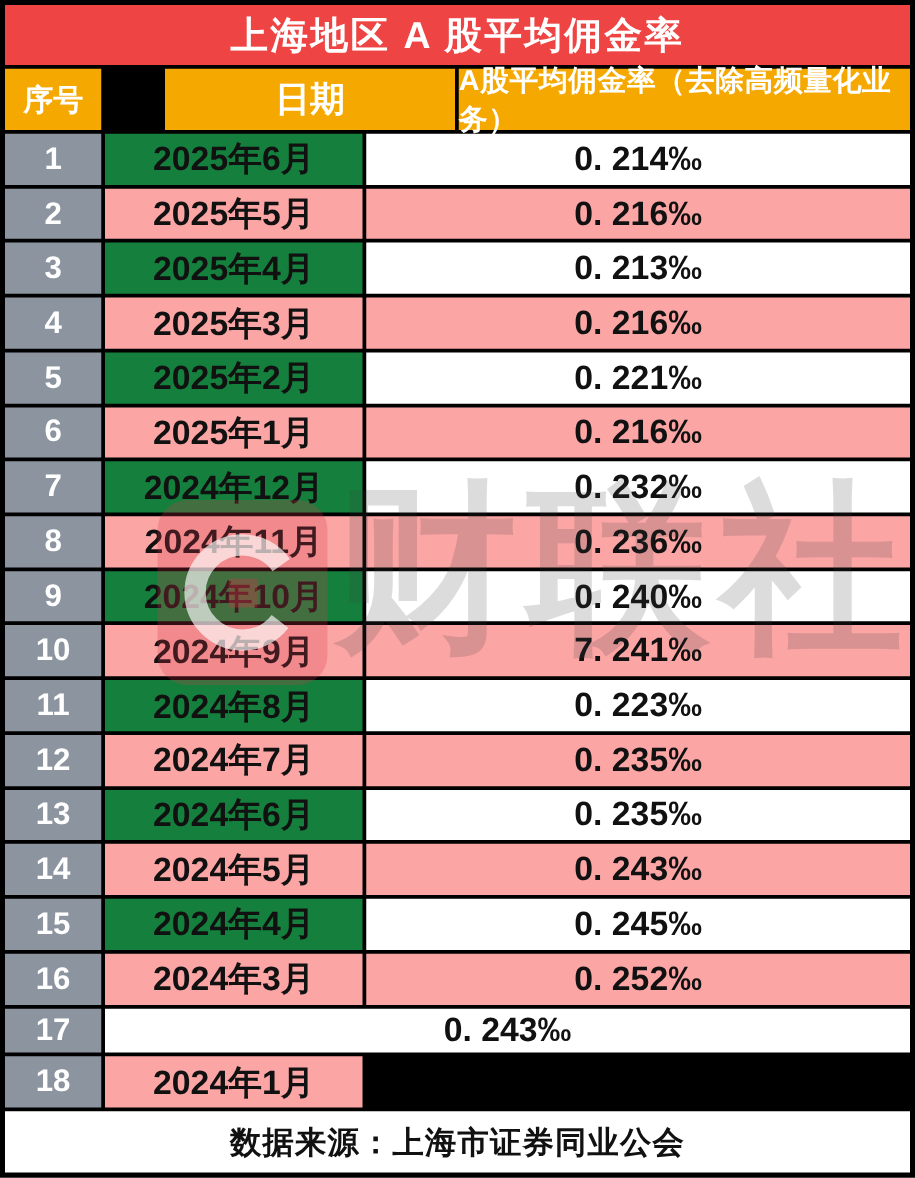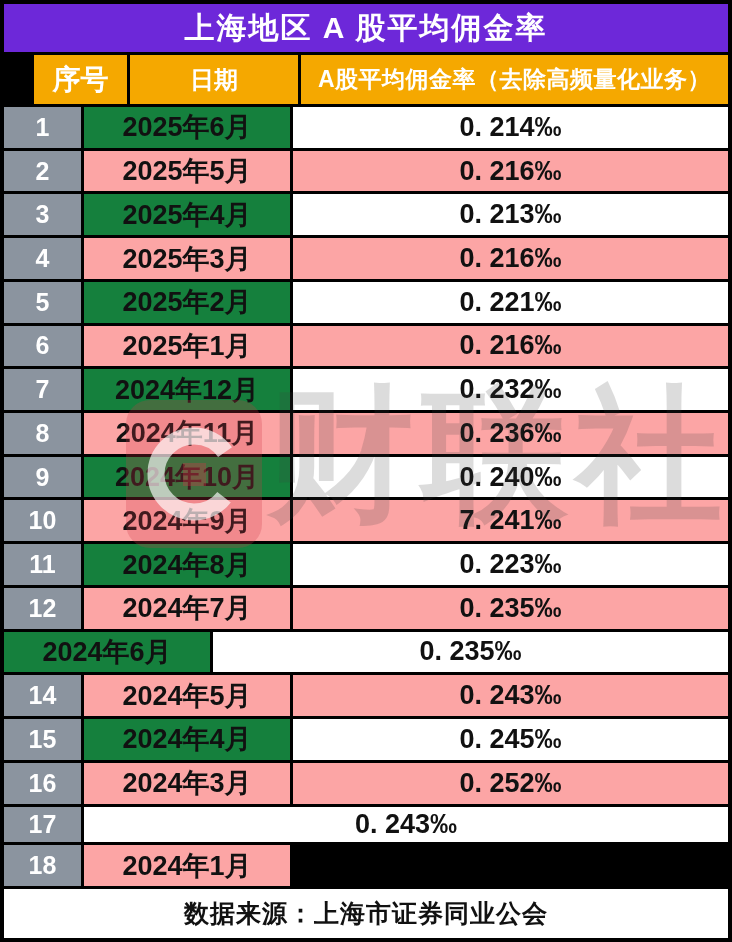--- a/index.html
+++ b/index.html
@@ -12,30 +12,30 @@
     background: #000;
     padding: 4px;
     display: flex; flex-direction: column;
     row-gap: 3px;
     overflow: hidden;
   }
   .cell { display: flex; align-items: center; justify-content: center; }
 
   .title-row {
     height: 48px; flex: none;
-    background: #6d28d9; color: #fff;
+    background: #ef4444; color: #fff;
     font-size: 30px; font-weight: bold; letter-spacing: 2px;
     display: flex; align-items: center; justify-content: center;
   }
   .header-row { height: 49px; flex: none; display: flex; column-gap: 3px; }
   .header-row .cell {
     background: #F5A800; color: #fff; font-weight: bold;
   }
-  .h-no   { width: 93px;  font-size: 28px; margin-left: 30px; }
-  .h-date { width: 168px; font-size: 24px; }
+  .h-no   { width: 77px;  font-size: 24px; }
+  .h-date { width: 232px; font-size: 28px; margin-left: 48px; }
   .h-rate { flex: 1; font-size: 23px; letter-spacing: 0.5px; }
 
   .row { display: flex; column-gap: 3px; flex: 1 1 auto; }
   .c-no {
     width: 77px; background: #8B949F; color: #fff;
     font-size: 25px; font-weight: bold;
   }
   .c-date { width: 206px; background: #15803d; color: #111; font-size: 27px; font-weight: bold; }
   .c-rate { flex: 1; background: #fff; color: #111; font-size: 27px; font-weight: bold; }
   .row.alt .c-date, .row.alt .c-rate { background: #fca5a5; }
@@ -130,20 +130,21 @@
     <div class="cell c-no">11</div>
     <div class="cell c-date">2024年8月</div>
     <div class="cell c-rate">0. 223‰</div>
   </div>
   <div class="row alt">
     <div class="cell c-no">12</div>
     <div class="cell c-date">2024年7月</div>
     <div class="cell c-rate">0. 235‰</div>
   </div>
   <div class="row">
+    <div class="cell c-no">13</div>
     <div class="cell c-date">2024年6月</div>
     <div class="cell c-rate">0. 235‰</div>
   </div>
   <div class="row alt">
     <div class="cell c-no">14</div>
     <div class="cell c-date">2024年5月</div>
     <div class="cell c-rate">0. 243‰</div>
   </div>
   <div class="row">
     <div class="cell c-no">15</div>

